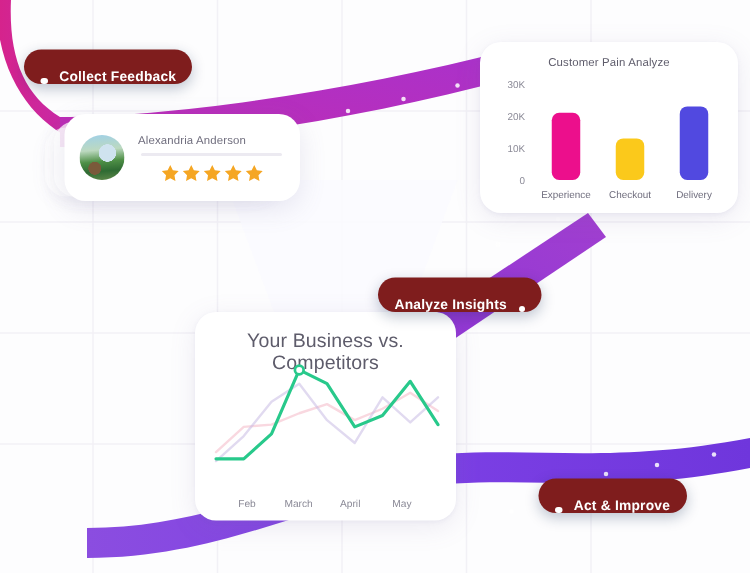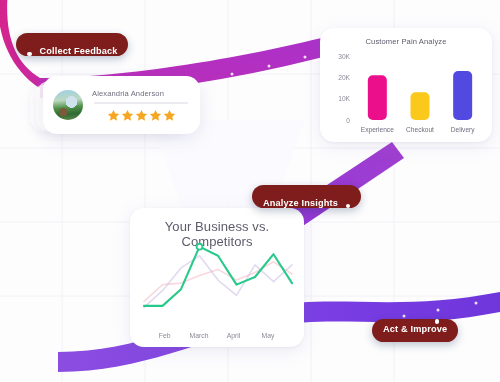--- a/index.html
+++ b/index.html
@@ -89,21 +89,21 @@
   .pill span.lbl{
     color:#ffffff;font-size:9.2px;font-weight:bold;letter-spacing:.15px;
   }
   .pill .dot{
     width:4.5px;height:4.5px;border-radius:50%;background:#fff;flex:0 0 4.5px;
   }
   .pill .dot.left{margin-right:8px;}
   .pill .dot.right{margin-left:8px;}
   .pill-collect{left:16px;top:33px;}
   .pill-analyze{left:252px;top:160px;margin-top:25px;}
-  .pill-act{left:372px;top:319px;flex-direction:column;}
+  .pill-act{left:359px;top:319px;}
 </style>
 </head>
 <body>
 
 <div class="stage">
 
   <svg class="grid" width="500" height="382" viewBox="0 0 500 382">
     <g stroke="#f2f1f6" stroke-width="1">
       <line x1="62" y1="0" x2="62" y2="382"></line>
       <line x1="145" y1="0" x2="145" y2="382"></line>

